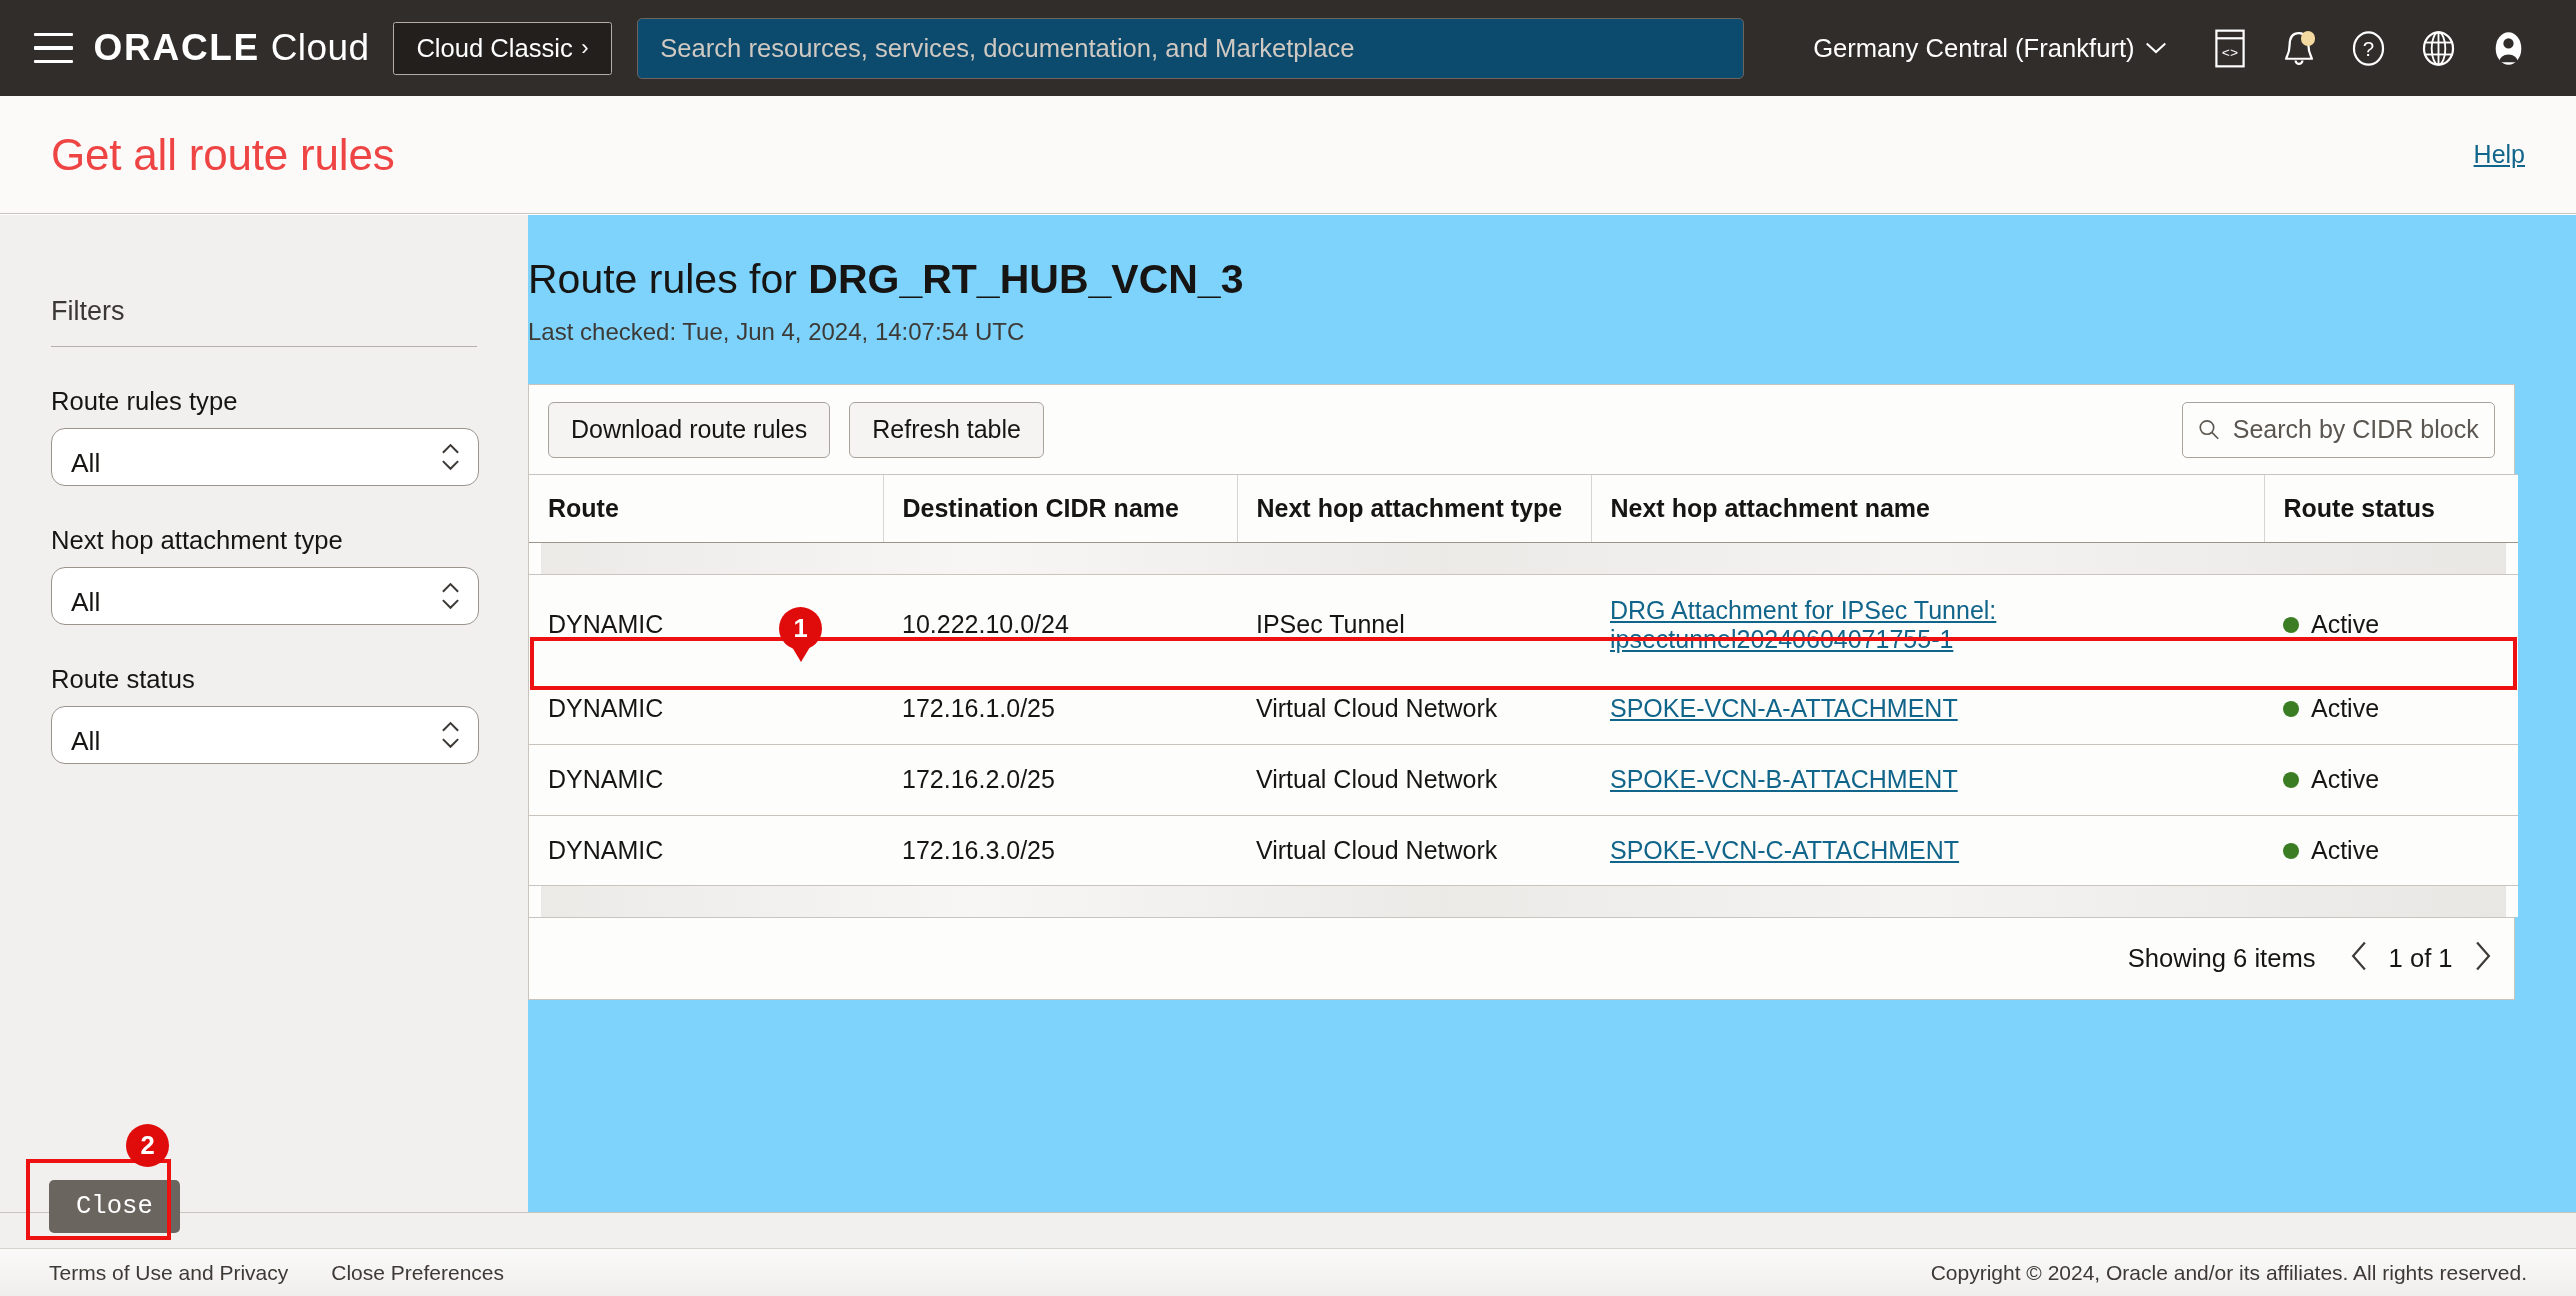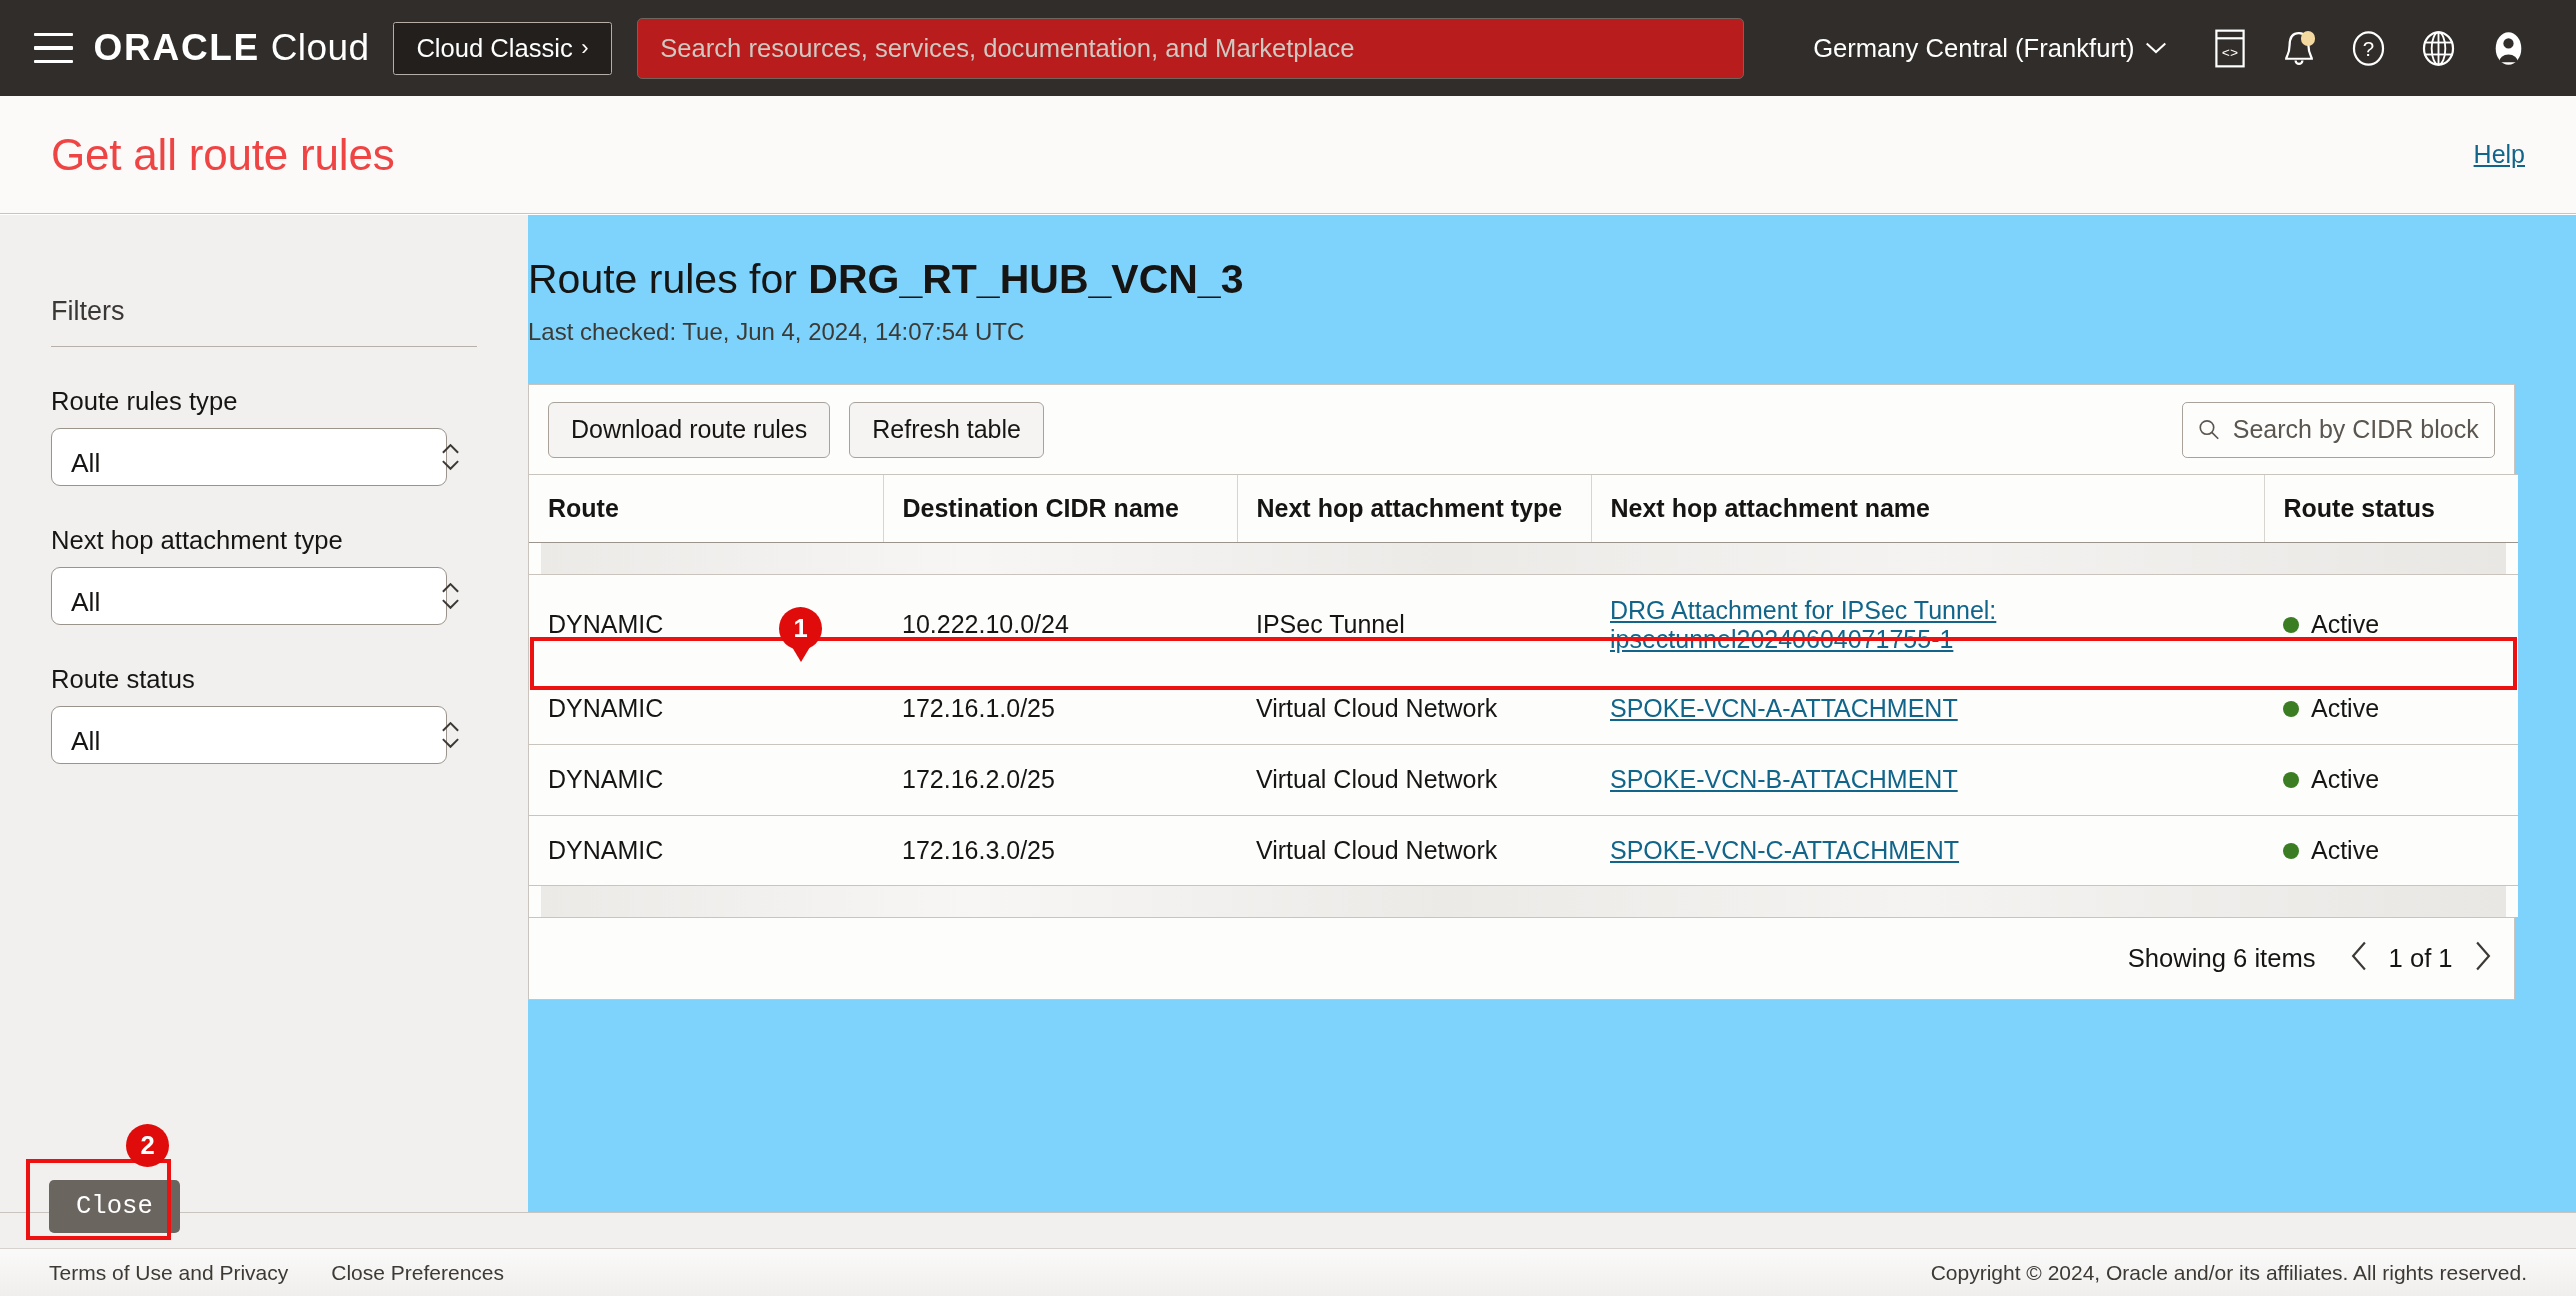--- a/index.html
+++ b/index.html
@@ -32,21 +32,21 @@
   .oracle-logo .o-mark { font-weight: 700; letter-spacing: 1.7px; }
   .oracle-logo .o-cloud { font-weight: 300; }
   .cloud-classic {
     border: 1.7px solid #b5ada6; background: #221f1d; color: #fff;
     font-size: 25.6px; padding: 11px 22px; border-radius: 2.6px;
     white-space: nowrap; cursor: pointer; margin-right: 25.6px;
     display: flex; align-items: center; gap: 8.5px;
   }
   .cloud-classic .chev { font-size: 22px; }
   .global-search {
-    flex: 0 0 1107px; height: 61px; background: #b91c1c;
+    flex: 0 0 1107px; height: 61px; background: #0c4a6e;
     border: 0.9px solid #6d665e; border-radius: 5.1px;
     color: #d8d2cb; font-size: 25.6px;
     padding: 0 22px; outline: none;
   }
   .global-search::placeholder { color: #cfc9c2; }
   .nav-right {
     margin-left: auto; display: flex; align-items: center; gap: 25.6px;
     padding-right: 22px;
   }
   .region-sel {
@@ -85,22 +85,22 @@
   .filters {
     position: absolute; left: 0; top: 0; width: 528px; height: 998px;
     background: #f1f0ee;
     padding: 81px 51px 0 51px;
   }
   .filters-title { font-size: 27px; color: #3a3734; font-weight: 400; }
   .filters-rule { margin-top: 19px; border-top: 0.9px solid #b6b1ab; }
   .filter-label { font-size: 25.6px; color: #161513; margin-top: 40px; margin-bottom: 12px; }
   .select-wrap { position: relative; width: 428px; }
   .select-box {
-    width: 396px; height: 58px; background: #fff;
-    border: 0.9px solid #9b948c; border-radius: 9px;
+    width: 428px; height: 58px; background: #fff;
+    border: 0.9px solid #9b948c; border-radius: 14px;
     font-size: 26.4px; color: #161513;
     padding: 12px 51px 0 19px;
     display: flex; align-items: center;
     cursor: pointer;
   }
   .select-arrows {
     position: absolute; right: 19px; top: 50%; transform: translateY(-50%);
     display: flex; flex-direction: column; gap: 5.1px; pointer-events: none;
   }
 

